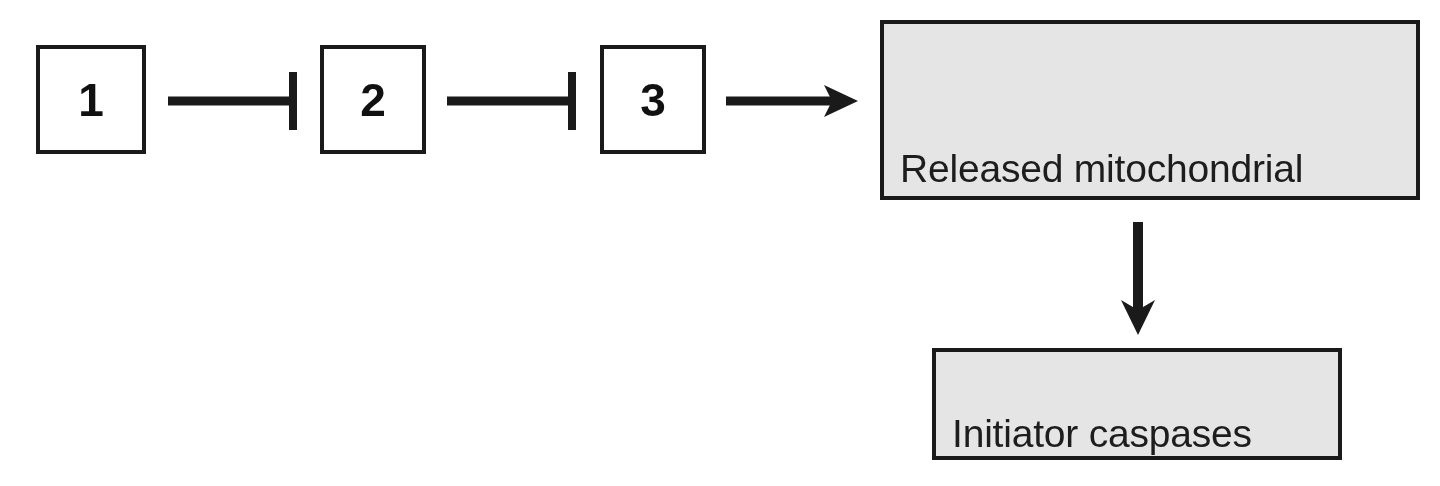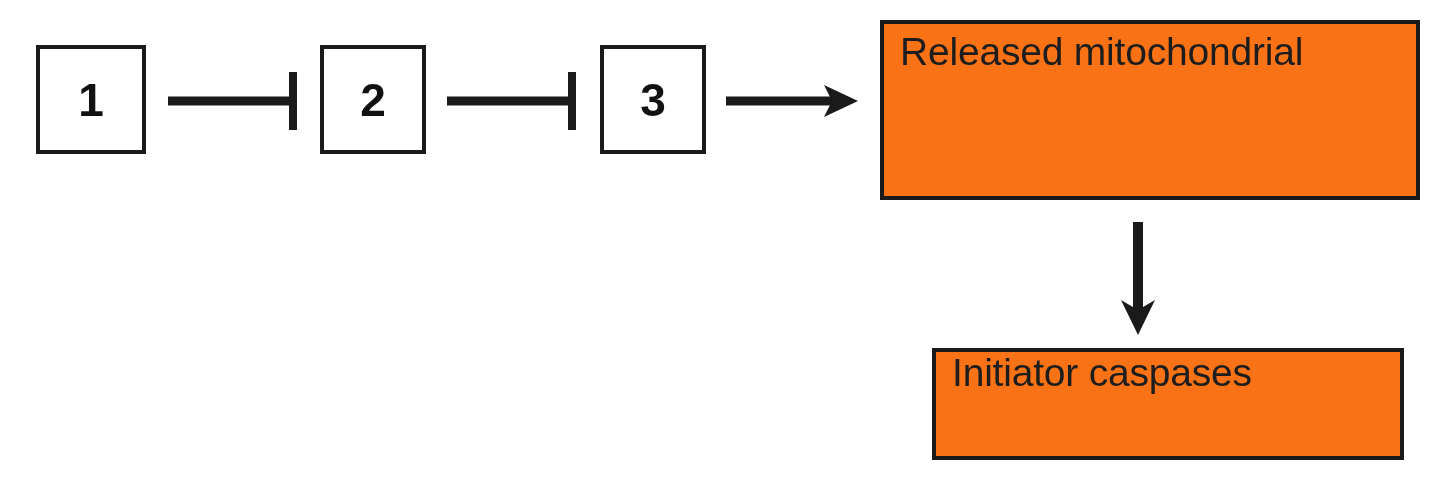--- a/index.html
+++ b/index.html
@@ -11,24 +11,24 @@
     position: relative;
     width: 1440px;
     height: 486px;
     background: #ffffff;
     overflow: hidden;
     font-family: "Liberation Sans", sans-serif;
   }
   .node-box {
     position: absolute;
     box-sizing: border-box;
-    background: #f97316;
+    background: #e5e5e5;
     border: 4px solid #1a1a1a;
     display: flex;
-    align-items: flex-start;
+    align-items: flex-end;
   }
   .node-num {
     position: absolute;
     box-sizing: border-box;
     background: #ffffff;
     border: 4px solid #1a1a1a;
     display: flex;
     align-items: center;
     justify-content: center;
   }
@@ -59,21 +59,21 @@
   }
   .connector svg {
     display: block;
     overflow: visible;
   }
   
   #box-1 { left: 36px;  top: 45px;  width: 110px; height: 109px; }
   #box-2 { left: 320px; top: 45px;  width: 106px; height: 109px; }
   #box-3 { left: 600px; top: 45px;  width: 106px; height: 109px; }
   #box-released    { left: 880px; top: 20px;  width: 540px; height: 180px; }
-  #box-caspases    { left: 932px; top: 348px; width: 472px; height: 112px; }
+  #box-caspases    { left: 932px; top: 348px; width: 410px; height: 112px; }
 
   #inhibit-1 { left: 166px; top: 66px;  width: 136px; height: 70px; }
   #inhibit-2 { left: 445px; top: 66px;  width: 136px; height: 70px; }
   #arrow-1   { left: 724px; top: 76px;  width: 138px; height: 50px; }
   #arrow-down{ left: 1112px;top: 218px; width: 54px;  height: 120px; }
 </style>
 </head>
 <body>
 
 <div id="canvas">

